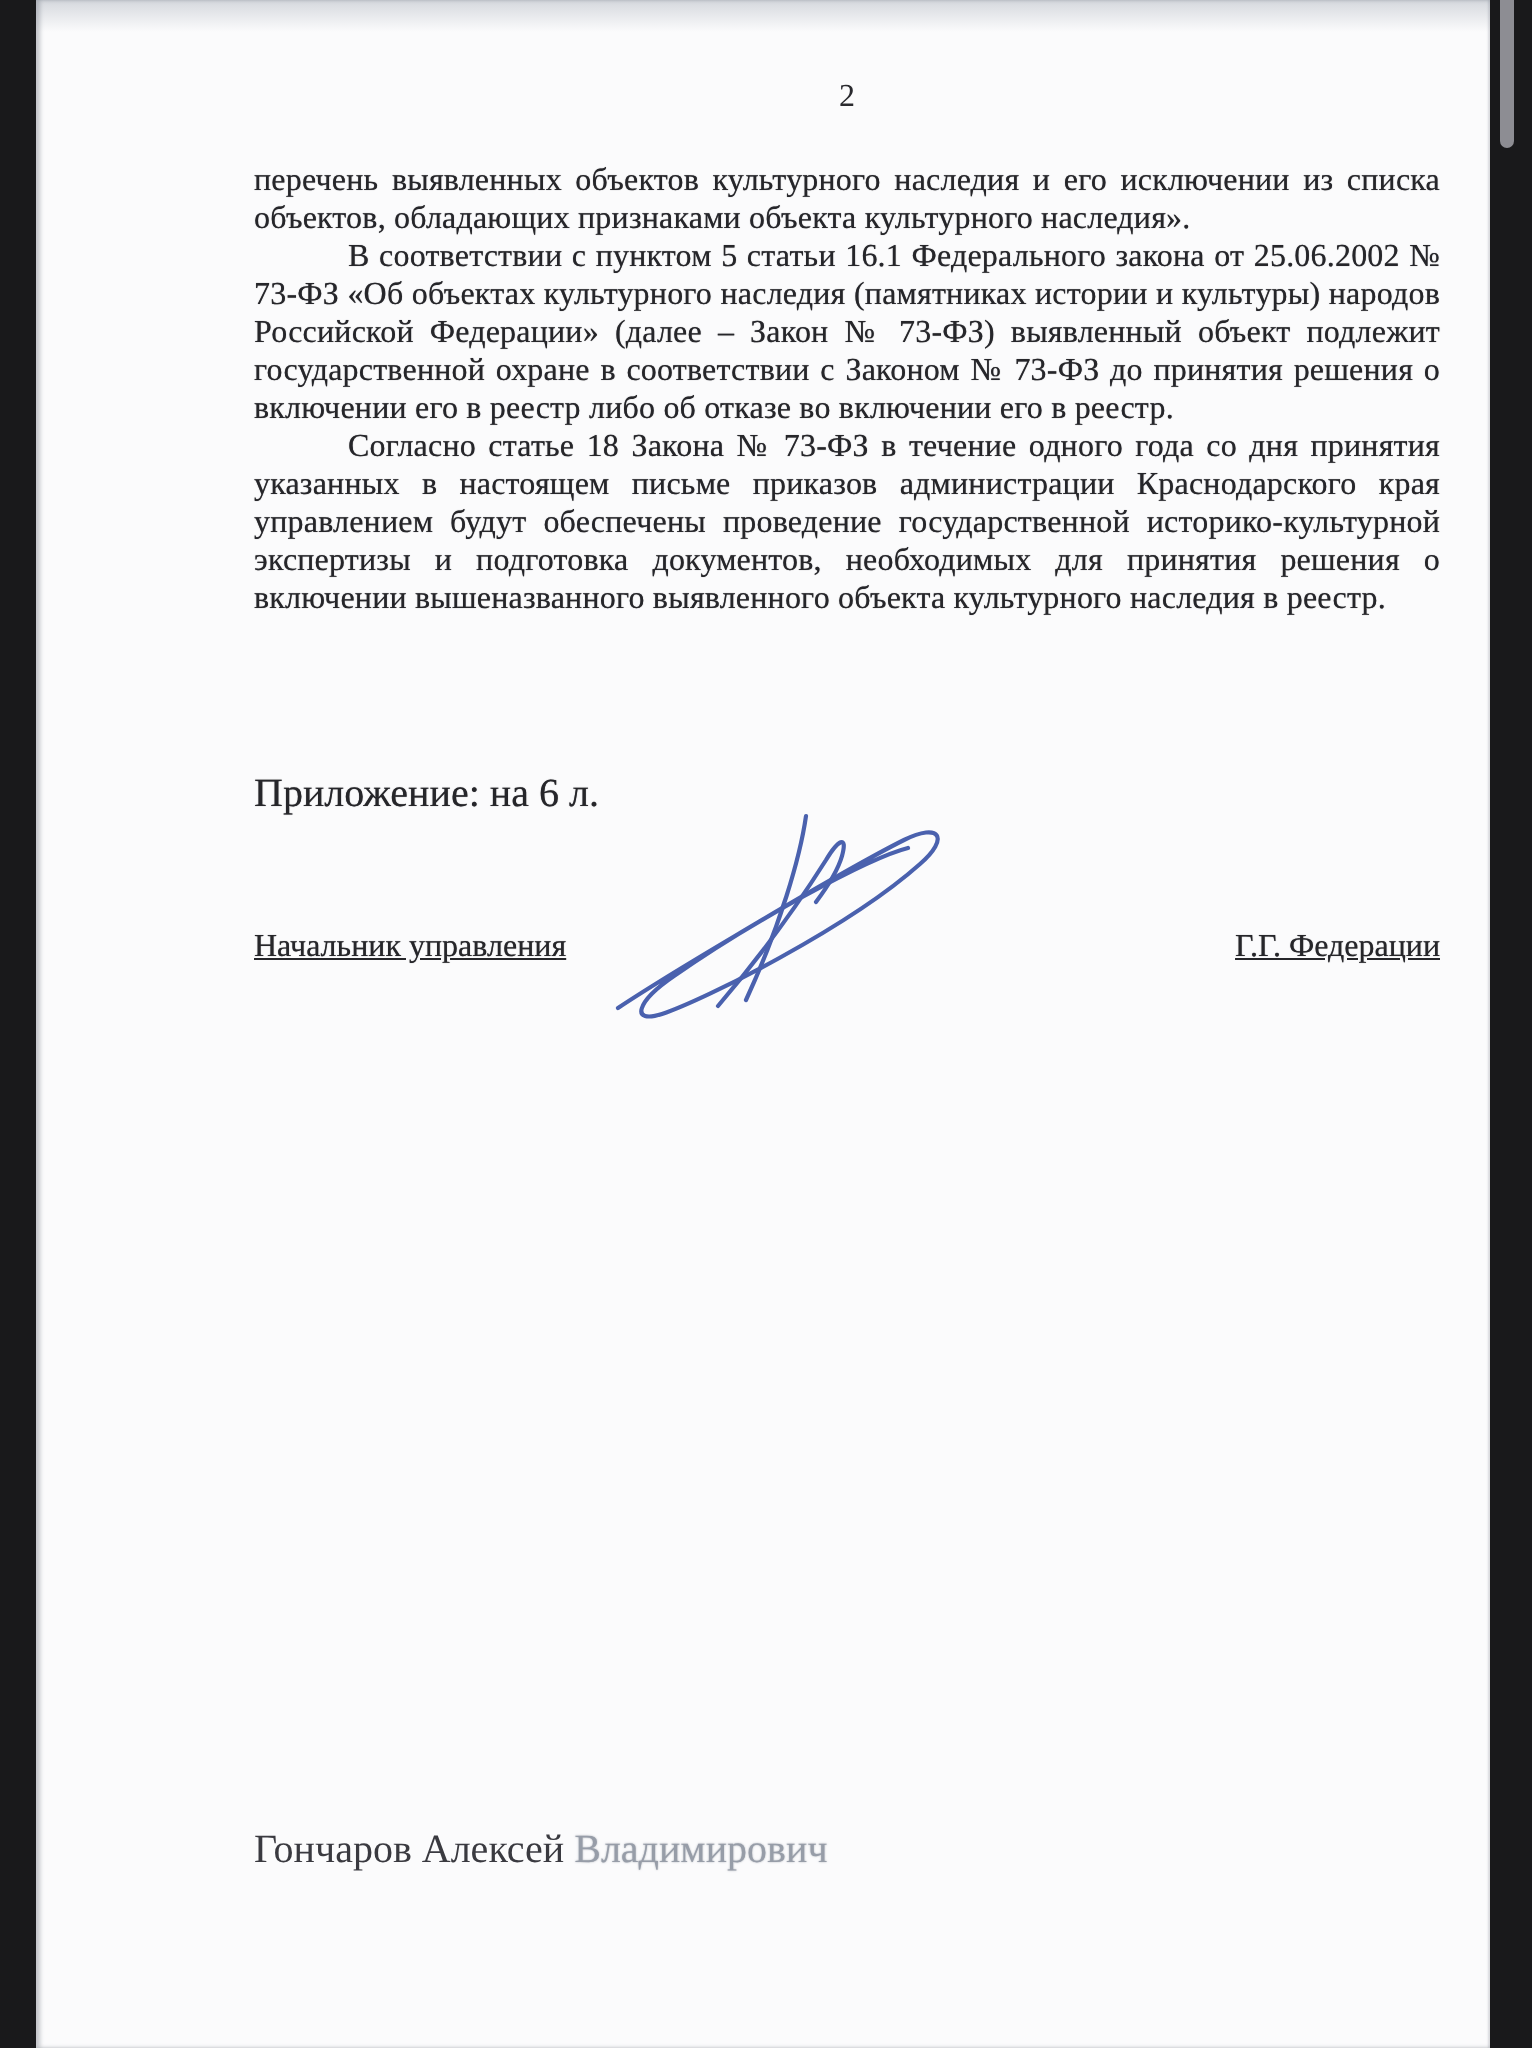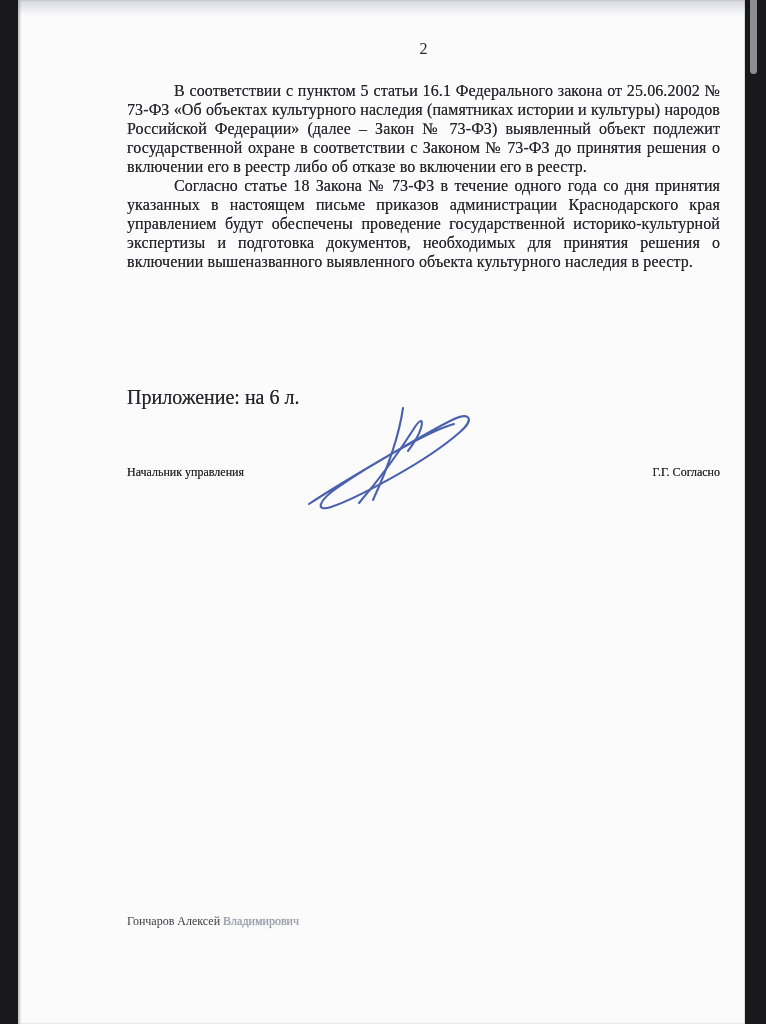--- a/index.html
+++ b/index.html
@@ -71,36 +71,37 @@
     color: #26262a;
     text-shadow: 0 0 0.4px rgba(38,38,42,0.75);
   }
   .signature-row {
     position: absolute;
     left: 109px;
     top: 465px;
     width: 593px;
     display: flex;
     justify-content: space-between;
-    font-size: 12px;
+    font-size: 16px;
     color: #26262a;
     text-shadow: 0 0 0.4px rgba(38,38,42,0.75);
+    text-decoration: underline;
   }
   .signature-svg {
     position: absolute;
     left: 284px;
     top: 401px;
     width: 178px;
     height: 112px;
   }
   .executor-line {
     position: absolute;
     left: 109px;
     top: 914px;
-    font-size: 12px;
+    font-size: 20px;
     color: #3a3a40;
     white-space: nowrap;
   }
   .executor-line .faded {
     color: #979da8;
     text-shadow: 0 0 1px rgba(151,157,168,0.8);
   }
   
   .scrollbar-thumb {
     position: absolute;
@@ -115,37 +116,38 @@
 </head>
 <body>
 
 <div class="viewer">
 
   <div class="paper">
 
     <div class="page-number">2</div>
 
     <div class="body-text">
+      <p>перечень выявленных объектов культурного наследия и его исключении из списка объектов, обладающих признаками объекта культурного наследия».</p>
       <p class="indented">В соответствии с пунктом 5 статьи 16.1 Федерального закона от 25.06.2002 № 73-ФЗ «Об объектах культурного наследия (памятниках истории и культуры) народов Российской Федерации» (далее – Закон № 73-ФЗ) выявленный объект подлежит государственной охране в соответствии с Законом № 73-ФЗ до принятия решения о включении его в реестр либо об отказе во включении его в реестр.</p>
       <p class="indented">Согласно статье 18 Закона № 73-ФЗ в течение одного года со дня принятия указанных в настоящем письме приказов администрации Краснодарского края управлением будут обеспечены проведение государственной историко-культурной экспертизы и подготовка документов, необходимых для принятия решения о включении вышеназванного выявленного объекта культурного наследия в реестр.</p>
     </div>
 
     <div class="attachment-line">Приложение: на 6 л.</div>
 
     <svg class="signature-svg" viewBox="0 0 178 112" fill="none" xmlns="http://www.w3.org/2000/svg">
       <g stroke="#3c55a8" stroke-width="2.1" stroke-linecap="round" fill="none" opacity="0.92">
         <path d="M7,103 C34,85 122,33 150,19 C168,10 173,18 158,31 C122,63 50,99 29,106 C13,111 16,100 35,87 C72,61 132,28 152,23"></path>
         <path d="M101,7 C98,28 88,62 71,99"></path>
         <path d="M57,102 C80,75 99,48 111,29 C117,19 122,16 119,27 C117,34 112,42 106,50"></path>
       </g>
     </svg>
 
     <div class="signature-row">
       <span>Начальник управления</span>
-      <span>Г.Г. Согласно</span>
+      <span>Г.Г. Федерации</span>
     </div>
 
     <div class="executor-line">
       <span>Гончаров Алексей </span><span class="faded">Владимирович</span>
     </div>
 
   </div>
 
   <div class="scrollbar-thumb"></div>
 

